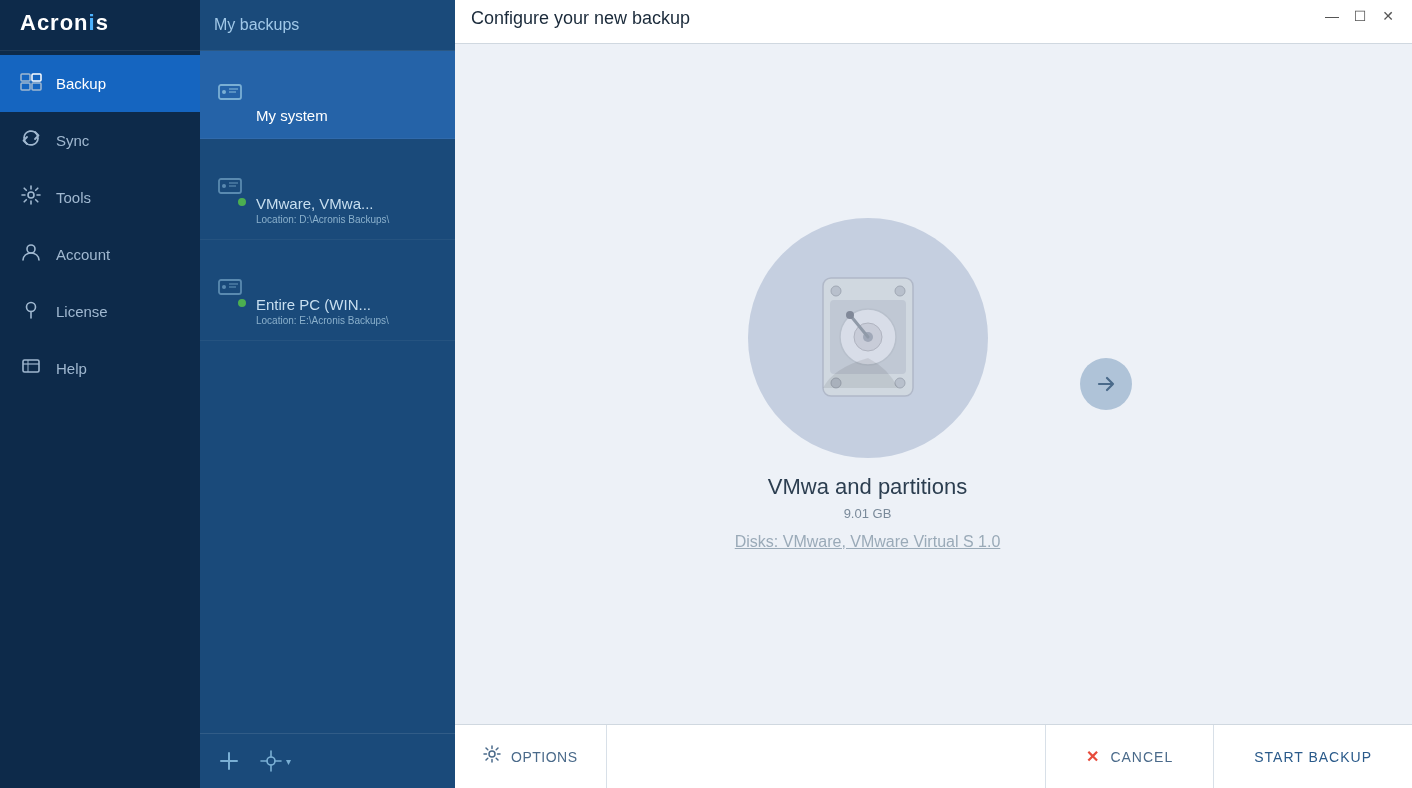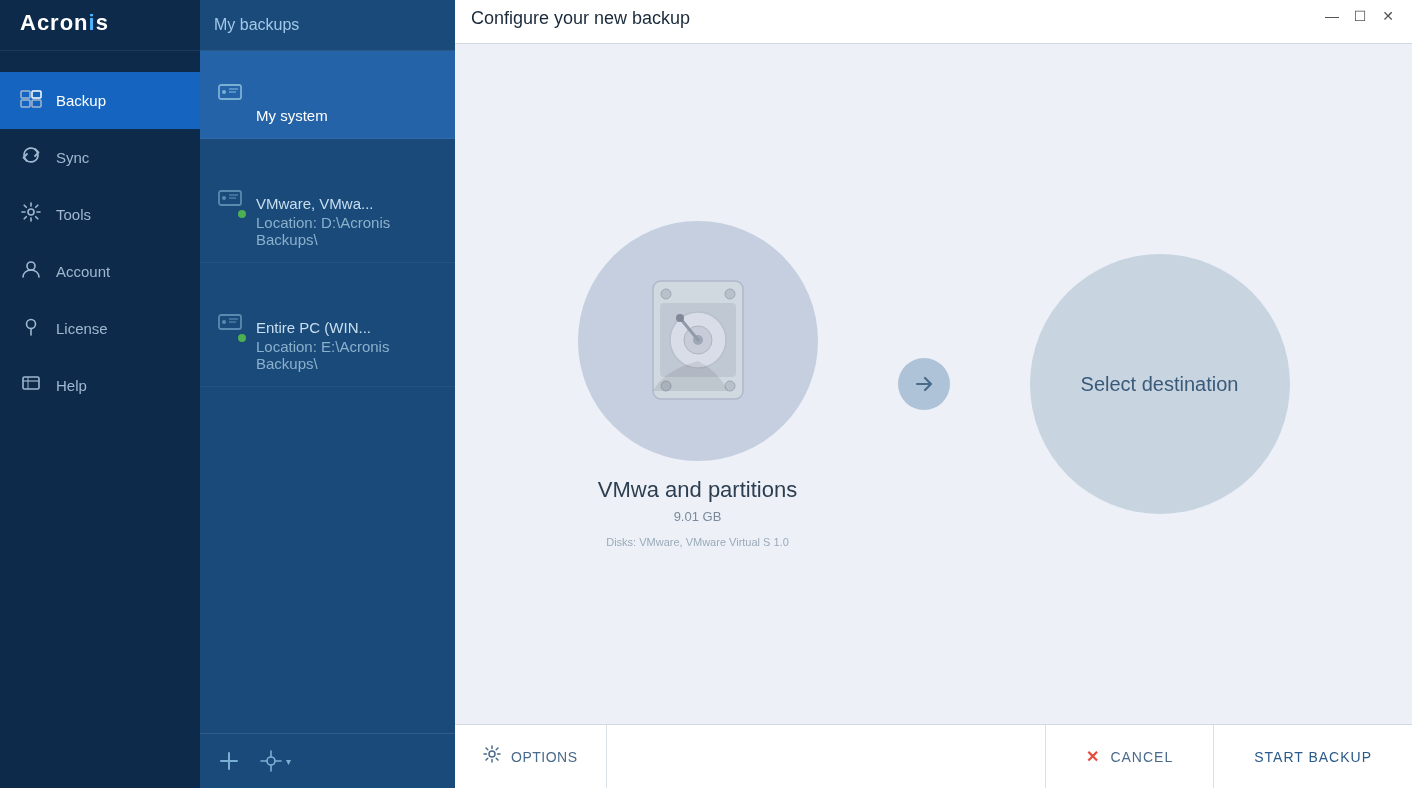--- a/index.html
+++ b/index.html
@@ -16,21 +16,21 @@
     }
     .sidebar-logo {
       padding: 10px 20px 14px 20px;
       color: #fff;
       font-size: 22px;
       font-weight: bold;
       letter-spacing: 1px;
       border-bottom: 1px solid rgba(255,255,255,0.08);
     }
     .sidebar-logo span { color: #4db3ff; }
-    .sidebar-nav { display: flex; flex-direction: column; margin-top: 21px; }
+    .sidebar-nav { display: flex; flex-direction: column; margin-top: 4px; }
     .sidebar-item {
       display: flex; align-items: center; gap: 14px;
       padding: 16px 20px;
       color: #a0b8d0;
       cursor: pointer;
       font-size: 15px;
       transition: background 0.15s;
     }
     .sidebar-item.active { background: #1565c0; color: #fff; }
     .sidebar-item .icon { width: 22px; text-align: center; font-size: 17px; }
@@ -55,21 +55,21 @@
       display: flex; align-items: center; gap: 12px;
       padding: 14px 16px;
       cursor: pointer;
       color: #c8dff0;
       border-bottom: 1px solid rgba(255,255,255,0.05);
     }
     .backup-item.active { background: #2563a8; color: #fff; }
     .backup-item .backup-icon { font-size: 22px; color: #7aafd4; position: relative; }
     .backup-item .backup-text { display: flex; flex-direction: column; }
     .backup-item .backup-name { font-size: 15px; font-weight: 500; margin-top: 42px; }
-    .backup-item .backup-loc { font-size: 15px; color: #8ab0cc; margin-top: 2px; }
+    .backup-item .backup-loc { font-size: 10px; color: #8ab0cc; margin-top: 2px; }
     .badge-green {
       position: absolute; bottom: -2px; right: -4px;
       width: 12px; height: 12px;
       background: #4caf50; border-radius: 50%;
       border: 2px solid #1a4a7a;
       display: flex; align-items: center; justify-content: center;
     }
     .middle-footer {
       margin-top: auto;
       padding: 16px 18px;
@@ -120,21 +120,21 @@
     .source-block { display: flex; flex-direction: column; align-items: center; gap: 16px; }
     .circle-large {
       width: 240px; height: 240px; border-radius: 50%;
       background: #c5cfe0;
       display: flex; align-items: center; justify-content: center;
       position: relative;
     }
     
     .source-label { font-size: 22px; color: #2c3e50; font-weight: 400; }
     .source-sub { font-size: 13px; color: #7a8a9a; margin-top: -10px; }
-    .source-sub2 { font-size: 11px; color: #9aaab8; margin-top: -4px; }
+    .source-sub2 { font-size: 16px; color: #9aaab8; margin-top: -4px; text-decoration: underline; }
 
     
     .arrow-circle {
       width: 52px; height: 52px; border-radius: 50%;
       background: #afc3d8;
       display: flex; align-items: center; justify-content: center;
       font-size: 22px; color: #4a6a8a;
       flex-shrink: 0;
     }
 
@@ -367,23 +367,20 @@
       <span class="source-sub">9.01 GB</span>
       <span class="source-sub2">Disks: VMware, VMware Virtual S 1.0</span>
     </div>
 
     <div class="arrow-circle">
       <svg width="24" height="24" viewBox="0 0 24 24" fill="none">
         <path d="M5 12h14M13 6l6 6-6 6" stroke="#4a6a8a" stroke-width="2.2" stroke-linecap="round" stroke-linejoin="round"></path>
       </svg>
     </div>
 
-    <div class="dest-circle">
-      <span class="dest-label">Select destination</span>
-    </div>
   </div>
 
   <div class="footer-bar">
     <div class="footer-options">
       <span class="gear-icon">
         <svg width="18" height="18" viewBox="0 0 18 18" fill="none">
           <circle cx="9" cy="9" r="3" stroke="#4a6a8a" stroke-width="1.5"></circle>
           <path d="M9 1v2.5M9 14.5V17M1 9h2.5M14.5 9H17M3 3l1.8 1.8M13.2 13.2L15 15M3 15l1.8-1.8M13.2 4.8L15 3" stroke="#4a6a8a" stroke-width="1.5" stroke-linecap="round"></path>
         </svg>
       </span>

